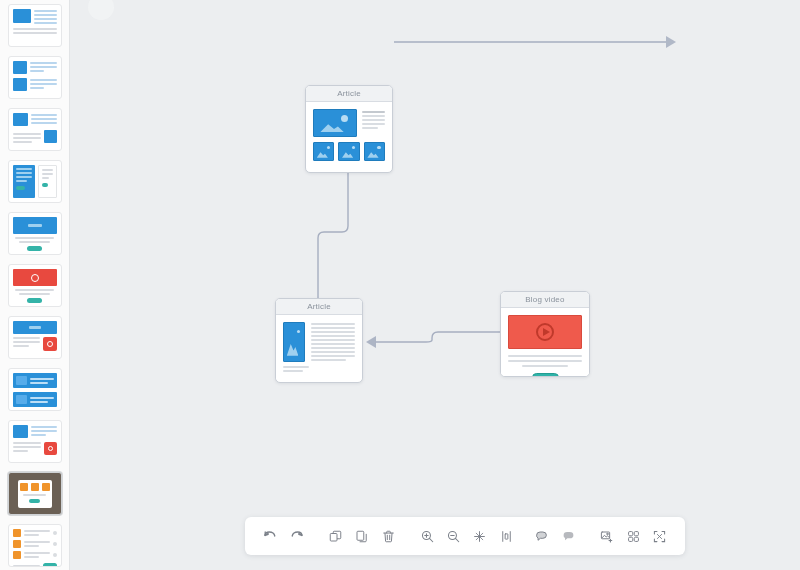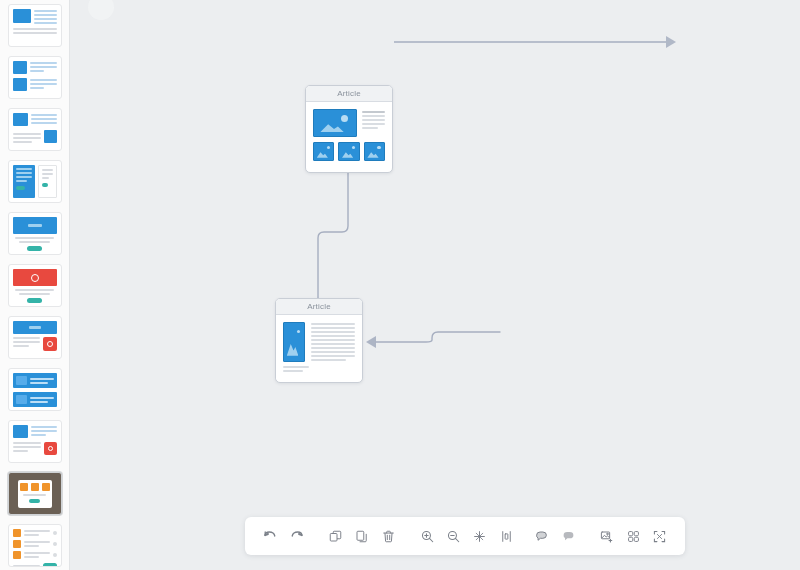--- a/index.html
+++ b/index.html
@@ -398,20 +398,36 @@
             <div class="tline" style="width:80%"></div>
           </div>
         </div>
         <div style="display:flex;flex-direction:column;gap:2px;margin-top:4px">
           <div class="tline" style="width:36%"></div>
           <div class="tline" style="width:28%"></div>
         </div>
       </div>
     </div>
 
+    <div class="card" style="left:430px;top:291px;width:90px;height:86px">
+      <div class="card-title">Blog video</div>
+      <div class="card-body">
+        <div class="video" style="height:34px">
+          <div class="play-ring"></div>
+        </div>
+        <div style="display:flex;flex-direction:column;gap:3px;margin-top:6px;align-items:center">
+          <div class="tline" style="width:100%"></div>
+          <div class="tline" style="width:100%"></div>
+          <div class="tline" style="width:62%"></div>
+        </div>
+        <div style="display:flex;justify-content:center;margin-top:6px">
+          <div class="pill" style="width:27px;height:9px"></div>
+        </div>
+      </div>
+    </div>
 
   </div>
 
   <div id="toolbar">
 
     <div class="tbtn" title="Undo">
       <svg width="16" height="16" viewBox="0 0 20 20" fill="none" stroke="currentColor" stroke-width="1.6" stroke-linecap="round" stroke-linejoin="round">
         <path d="M4 9 L4 5"></path>
           <path d="M4 9 Q4 5 9 5 Q15 5 16 10"></path>
         <path d="M4 9 L7.5 7.5" stroke-width="2.4"></path>

